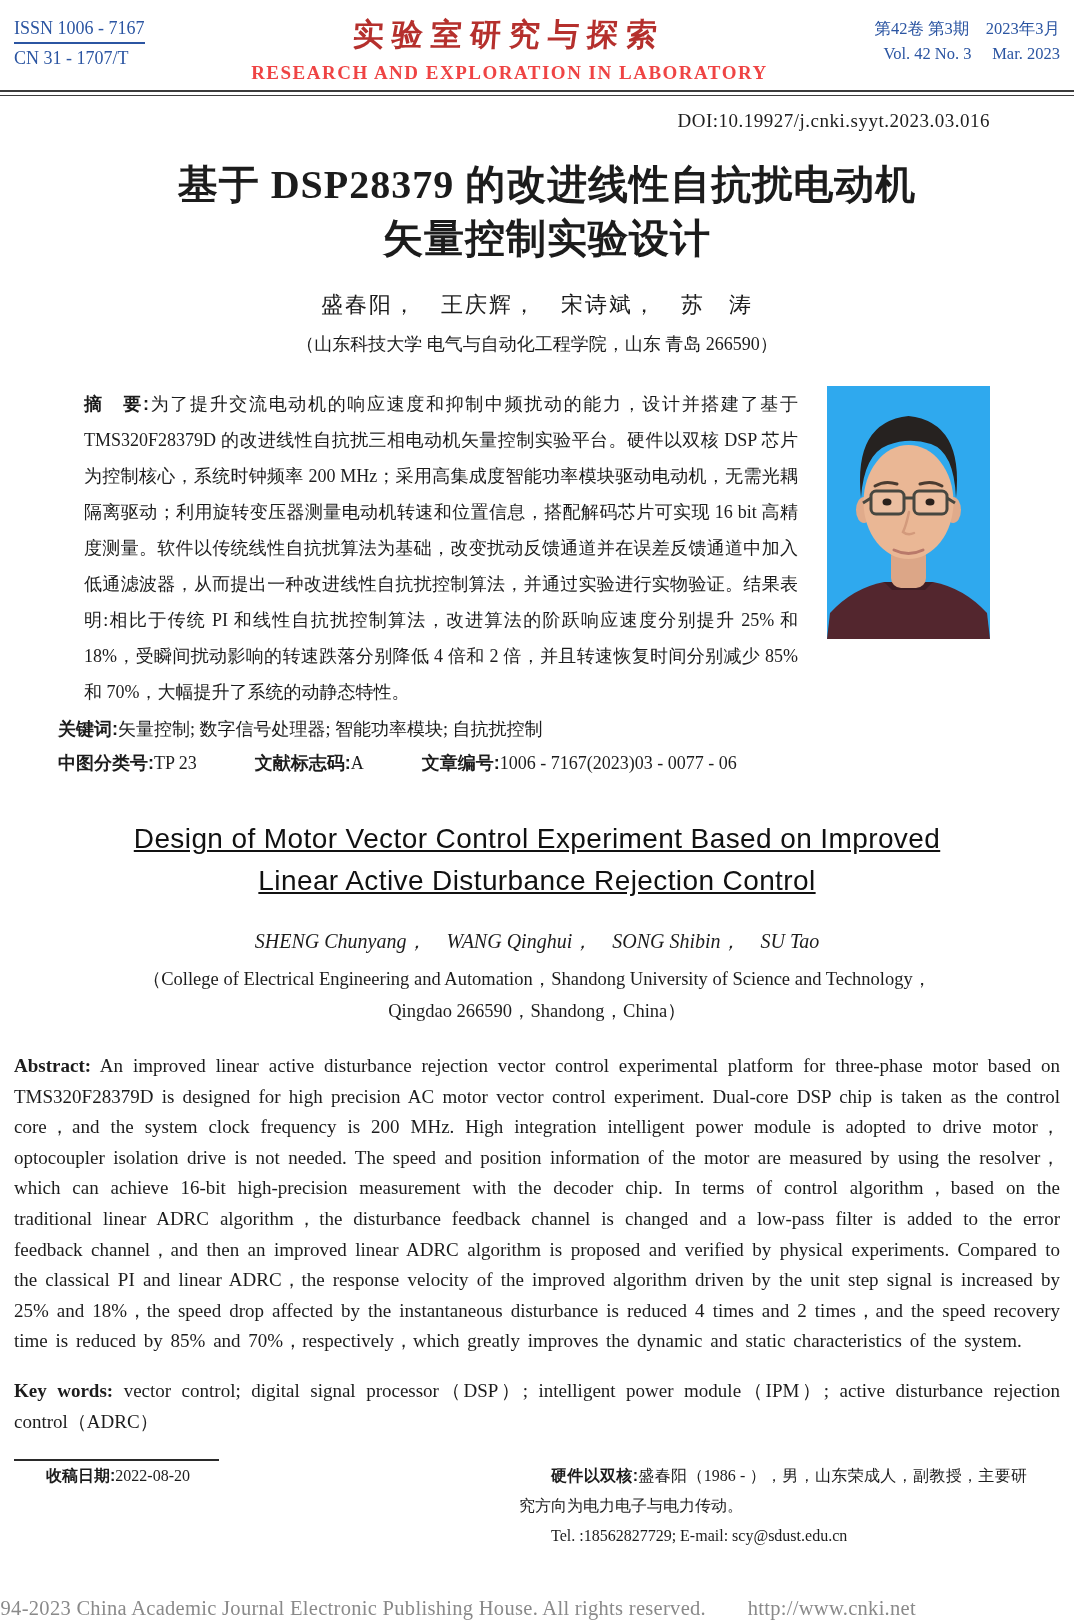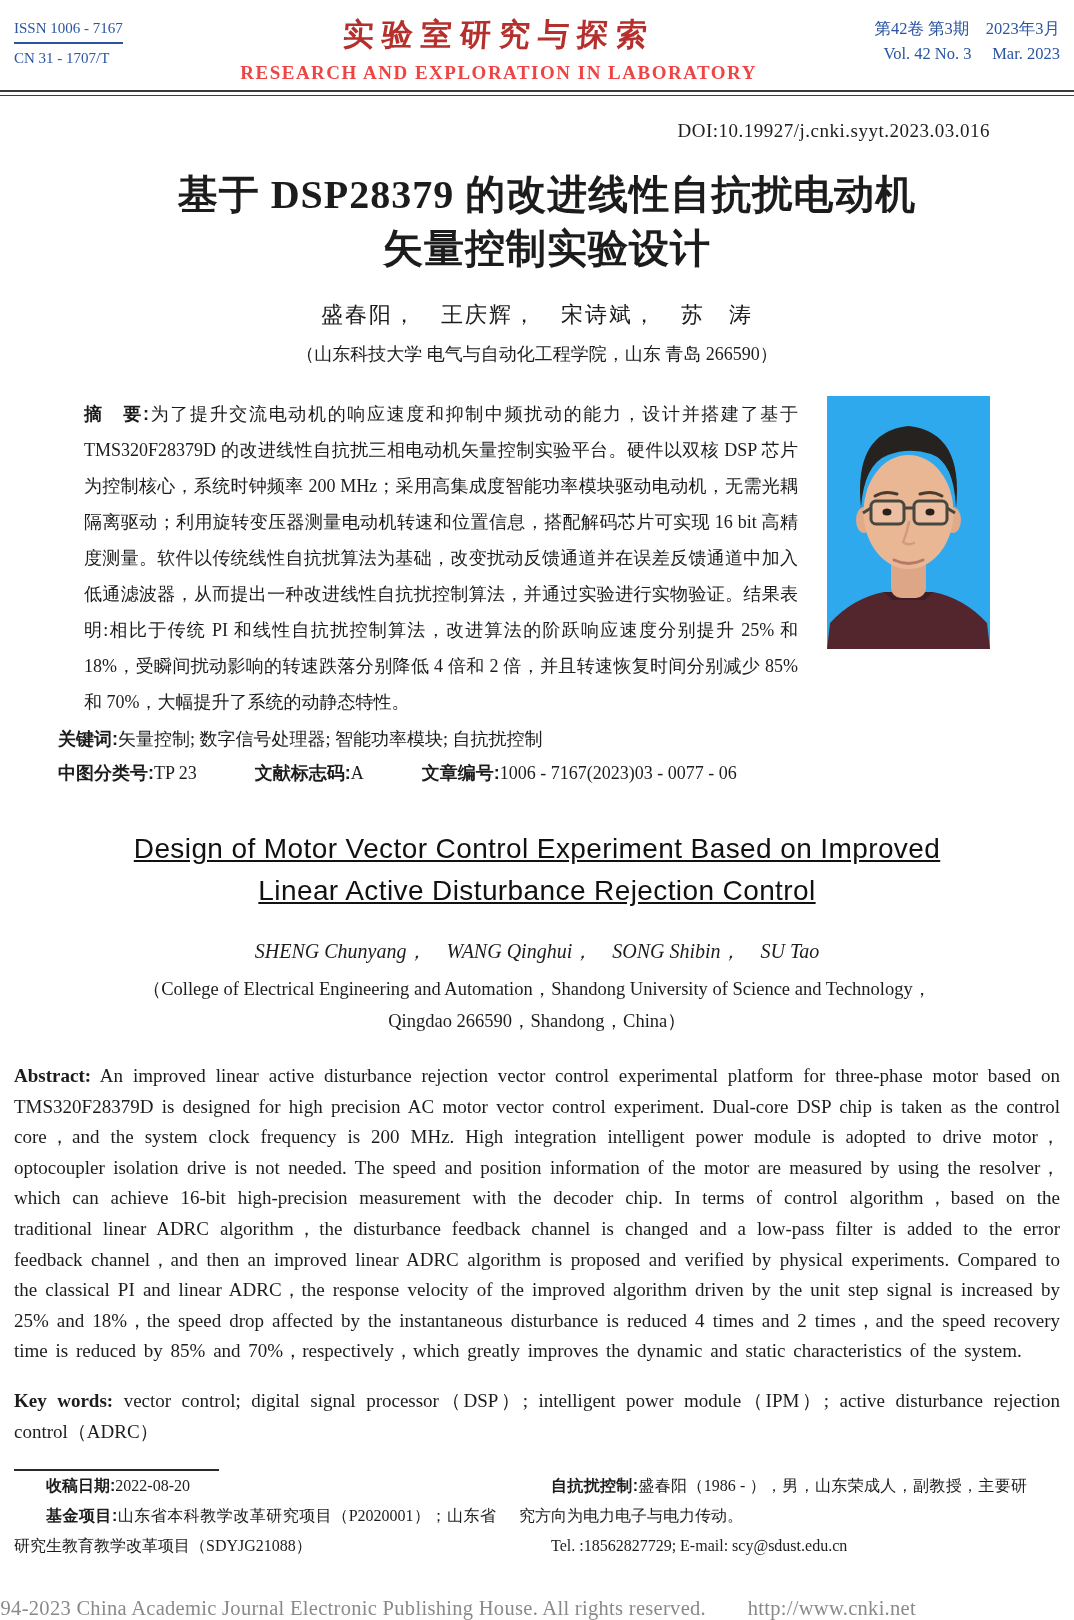--- a/index.html
+++ b/index.html
@@ -5,33 +5,33 @@
   html,body{margin:0;padding:0;}
   body{
     width:1074px;height:1620px;position:relative;overflow:hidden;
     background:#ffffff;color:#1c1c1c;
     font-family:"Liberation Serif","DejaVu Serif",serif;
   }
   .hei{font-family:"Liberation Sans","DejaVu Sans",sans-serif;font-weight:700;font-style:normal;}
 
   
   .header{padding:16px 14px 0 14px;display:flex;justify-content:space-between;align-items:flex-start;}
-  .issn-block{color:#2b55a2;font-size:15px;line-height:24px;white-space:nowrap;}
+  .issn-block{color:#2b55a2;font-size:18px;line-height:24px;white-space:nowrap;}
   .issn-line{display:inline-block;border-bottom:2px solid #2b55a2;padding-bottom:2px;}
   .cn-line{display:block;margin-top:2px;}
   .journal-block{text-align:center;flex:1;margin-top:-2px;}
   .journal-title-cn{
     color:#b5302d;font-size:31px;font-weight:700;letter-spacing:8px;
     transform:skewX(-4deg);display:inline-block;
     font-family:"Liberation Serif","DejaVu Serif",serif;
   }
   .journal-title-en{color:#ef4444;font-size:19px;letter-spacing:1.5px;margin-top:6px;font-weight:600;}
   .issue-block{color:#2b55a2;font-size:16.5px;text-align:right;line-height:25px;white-space:nowrap;}
   .header-divider{margin:6px 0 0 0;height:3px;border-top:2px solid #3c3c3c;border-bottom:1.5px solid #3c3c3c;}
-  .doi-line{text-align:right;padding-right:84px;font-size:19px;margin-top:24px;letter-spacing:0.5px;}
+  .doi-line{text-align:right;padding-right:84px;font-size:19px;margin-top:14px;letter-spacing:0.5px;}
 
   
   .title-cn{text-align:center;font-size:40px;font-weight:700;line-height:54px;margin-top:26px;letter-spacing:1px;padding-left:20px;}
   .authors-cn{text-align:center;font-size:22px;margin-top:24px;letter-spacing:2px;}
   .affiliation-cn{text-align:center;font-size:18px;margin-top:12px;}
 
   
   .abstract-section{position:relative;margin-top:30px;padding-left:84px;min-height:258px;}
   .abstract-cn{width:714px;font-size:18px;line-height:36px;text-align:justify;margin:0;}
   .author-photo{position:absolute;left:827px;top:0;width:163px;height:253px;display:block;}
@@ -133,23 +133,22 @@
   </div>
 
   <p class="abstract-en"><b>Abstract:</b> <span>An improved linear active disturbance rejection vector control experimental platform for three-phase motor based on TMS320F28379D is designed for high precision AC motor vector control experiment. Dual-core DSP chip is taken as the control core，and the system clock frequency is 200 MHz. High integration intelligent power module is adopted to drive motor，optocoupler isolation drive is not needed. The speed and position information of the motor are measured by using the resolver，which can achieve 16-bit high-precision measurement with the decoder chip. In terms of control algorithm，based on the traditional linear ADRC algorithm，the disturbance feedback channel is changed and a low-pass filter is added to the error feedback channel，and then an improved linear ADRC algorithm is proposed and verified by physical experiments. Compared to the classical PI and linear ADRC，the response velocity of the improved algorithm driven by the unit step signal is increased by 25% and 18%，the speed drop affected by the instantaneous disturbance is reduced 4 times and 2 times，and the speed recovery time is reduced by 85% and 70%，respectively，which greatly improves the dynamic and static characteristics of the system.</span></p>
 
   <p class="keywords-en"><b>Key words:</b> <span>vector control; digital signal processor（DSP）; intelligent power module（IPM）; active disturbance rejection control（ADRC）</span></p>
 
   <div class="footnote-divider"></div>
   <div class="footnotes">
     <div class="fn-left">
       <p class="fn-p"><b class="hei">收稿日期:</b><span>2022-08-20</span></p>
-      <p class="fn-p"><b class="hei">基金项目:</b><span>山东省本科教学改革研究项目（P2020001）；山东省研究生教育教学改革项目（SDYJG21088）</span></p>
     </div>
     <div class="fn-right">
-      <p class="fn-p"><b class="hei">自抗扰控制:</b><span>盛春阳（1986 - ），男，山东荣成人，副教授，主要研究方向为电力电子与电力传动。</span></p>
+      <p class="fn-p"><b class="hei">硬件以双核:</b><span>盛春阳（1986 - ），男，山东荣成人，副教授，主要研究方向为电力电子与电力传动。</span></p>
       <p class="fn-p">Tel. :18562827729; E-mail: scy@sdust.edu.cn</p>
     </div>
   </div>
 
   <div class="copyright">994-2023 China Academic Journal Electronic Publishing House. All rights reserved.　　http://www.cnki.net</div>
 
 </div>
 
 </body></html>

